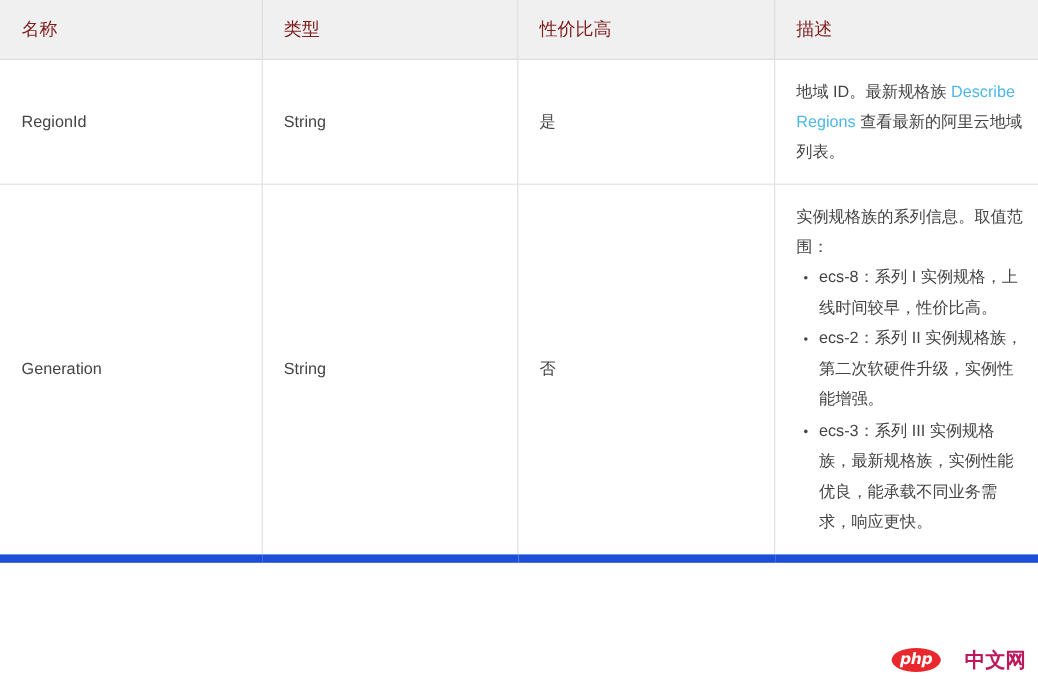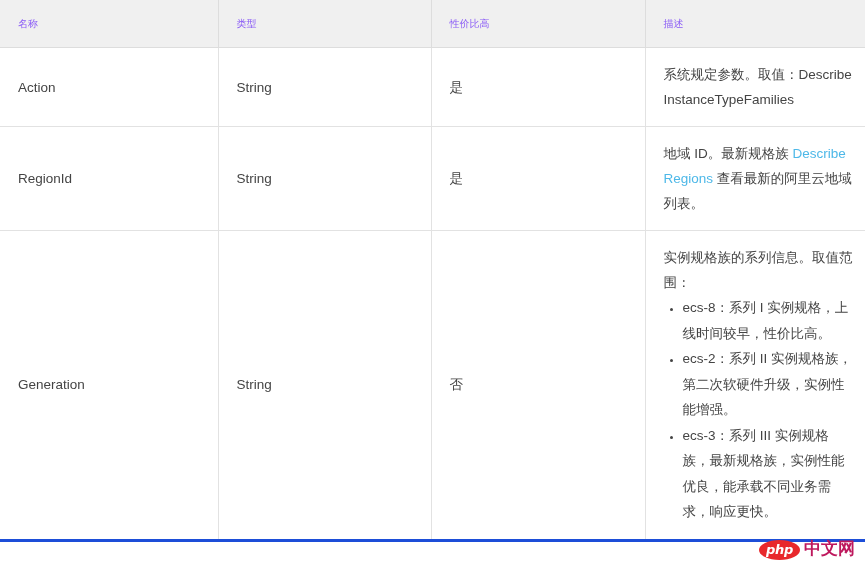--- a/index.html
+++ b/index.html
@@ -27,39 +27,39 @@
   .api-table col.c-type  { width: 213px; }
   .api-table col.c-req   { width: 214px; }
   .api-table col.c-desc  { width: 220px; }
 
   .api-table thead th {
     background: #f0f0f0;
     border-bottom: 1px solid #dddddd;
     border-right: 1px solid #dddddd;
     text-align: left;
     font-weight: normal;
-    color: #8b5cf6;
+    color: #7f1d1d;
     padding: 15px 0 15px 18px;
     height: 17px;
     vertical-align: middle;
-    font-size: 10px;
+    font-size: 15px;
   }
   .api-table thead th:last-child { border-right: none; }
 
   .api-table tbody td {
     border-bottom: 1px solid #e2e2e2;
     border-right: 1px solid #e2e2e2;
     vertical-align: middle;
     padding: 14px 12px 14px 18px;
     color: #444444;
     line-height: 25px;
     font-size: 13.5px;
   }
   .api-table tbody td:last-child { border-right: none; }
-  .api-table tbody tr:last-child td { border-bottom: 3px solid #1d4ed8; }
+  .api-table tbody tr:last-child td { border-bottom: 7px solid #1d4ed8; }
 
   td.desc-cell {
     padding: 14px 14px 14px 14px;
     vertical-align: top;
     line-height: 25.5px;
     word-break: break-all;
   }
 
   td.desc-cell p {
     margin: 0;
@@ -82,22 +82,22 @@
   a.inline-link {
     color: #4db8e8;
     text-decoration: none;
   }
 
   .watermark {
     position: absolute;
     right: 10px;
     bottom: 6px;
     display: flex;
-    align-items: flex-start;
-    gap: 4px;
+    align-items: flex-end;
+    gap: 20px;
     pointer-events: none;
   }
   .wm-php {
     background: #e8282c;
     color: #ffffff;
     font-family: "DejaVu Sans", sans-serif;
     font-weight: bold;
     font-style: italic;
     font-size: 13px;
     line-height: 1;
@@ -127,28 +127,20 @@
   <thead>
     <tr>
       <th>名称</th>
       <th>类型</th>
       <th>性价比高</th>
       <th>描述</th>
     </tr>
   </thead>
   <tbody>
 
-    <tr>
-      <td>Action</td>
-      <td>String</td>
-      <td>是</td>
-      <td class="desc-cell">
-        <p>系统规定参数。取值：DescribeInstanceTypeFamilies</p>
-      </td>
-    </tr>
 
     <tr>
       <td>RegionId</td>
       <td>String</td>
       <td>是</td>
       <td class="desc-cell">
         <p><span>地域 ID。最新规格族 </span><a href="#" class="inline-link">DescribeRegions</a><span> 查看最新的阿里云地域列表。</span></p>
       </td>
     </tr>
 

